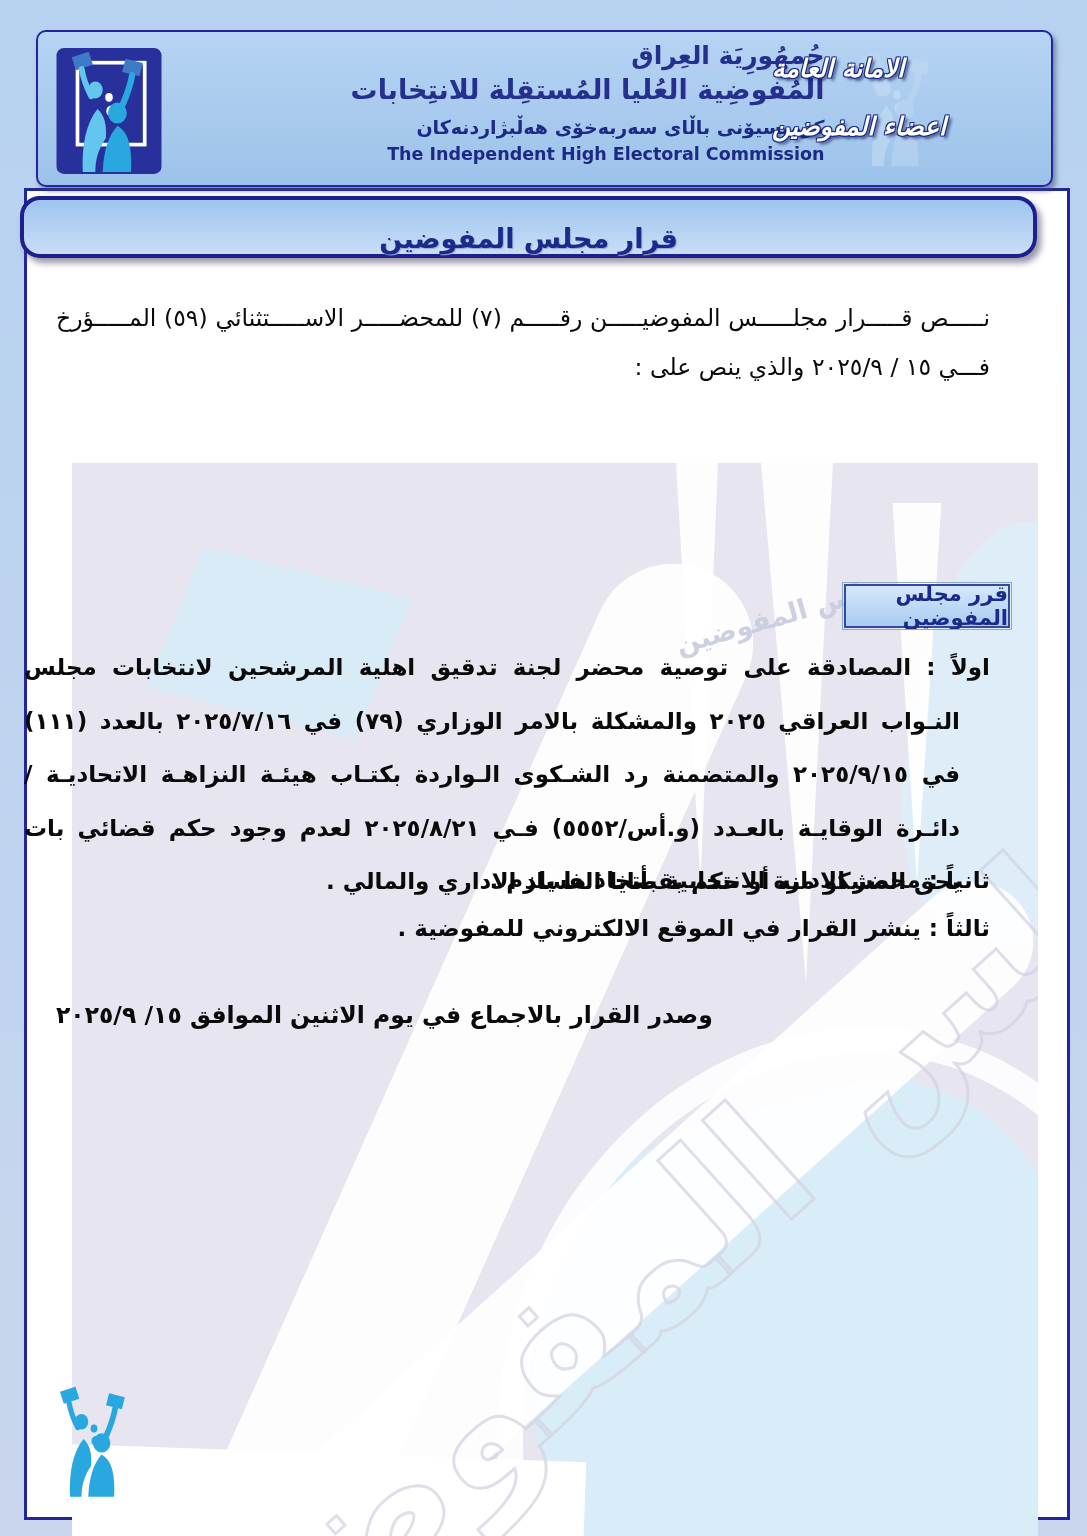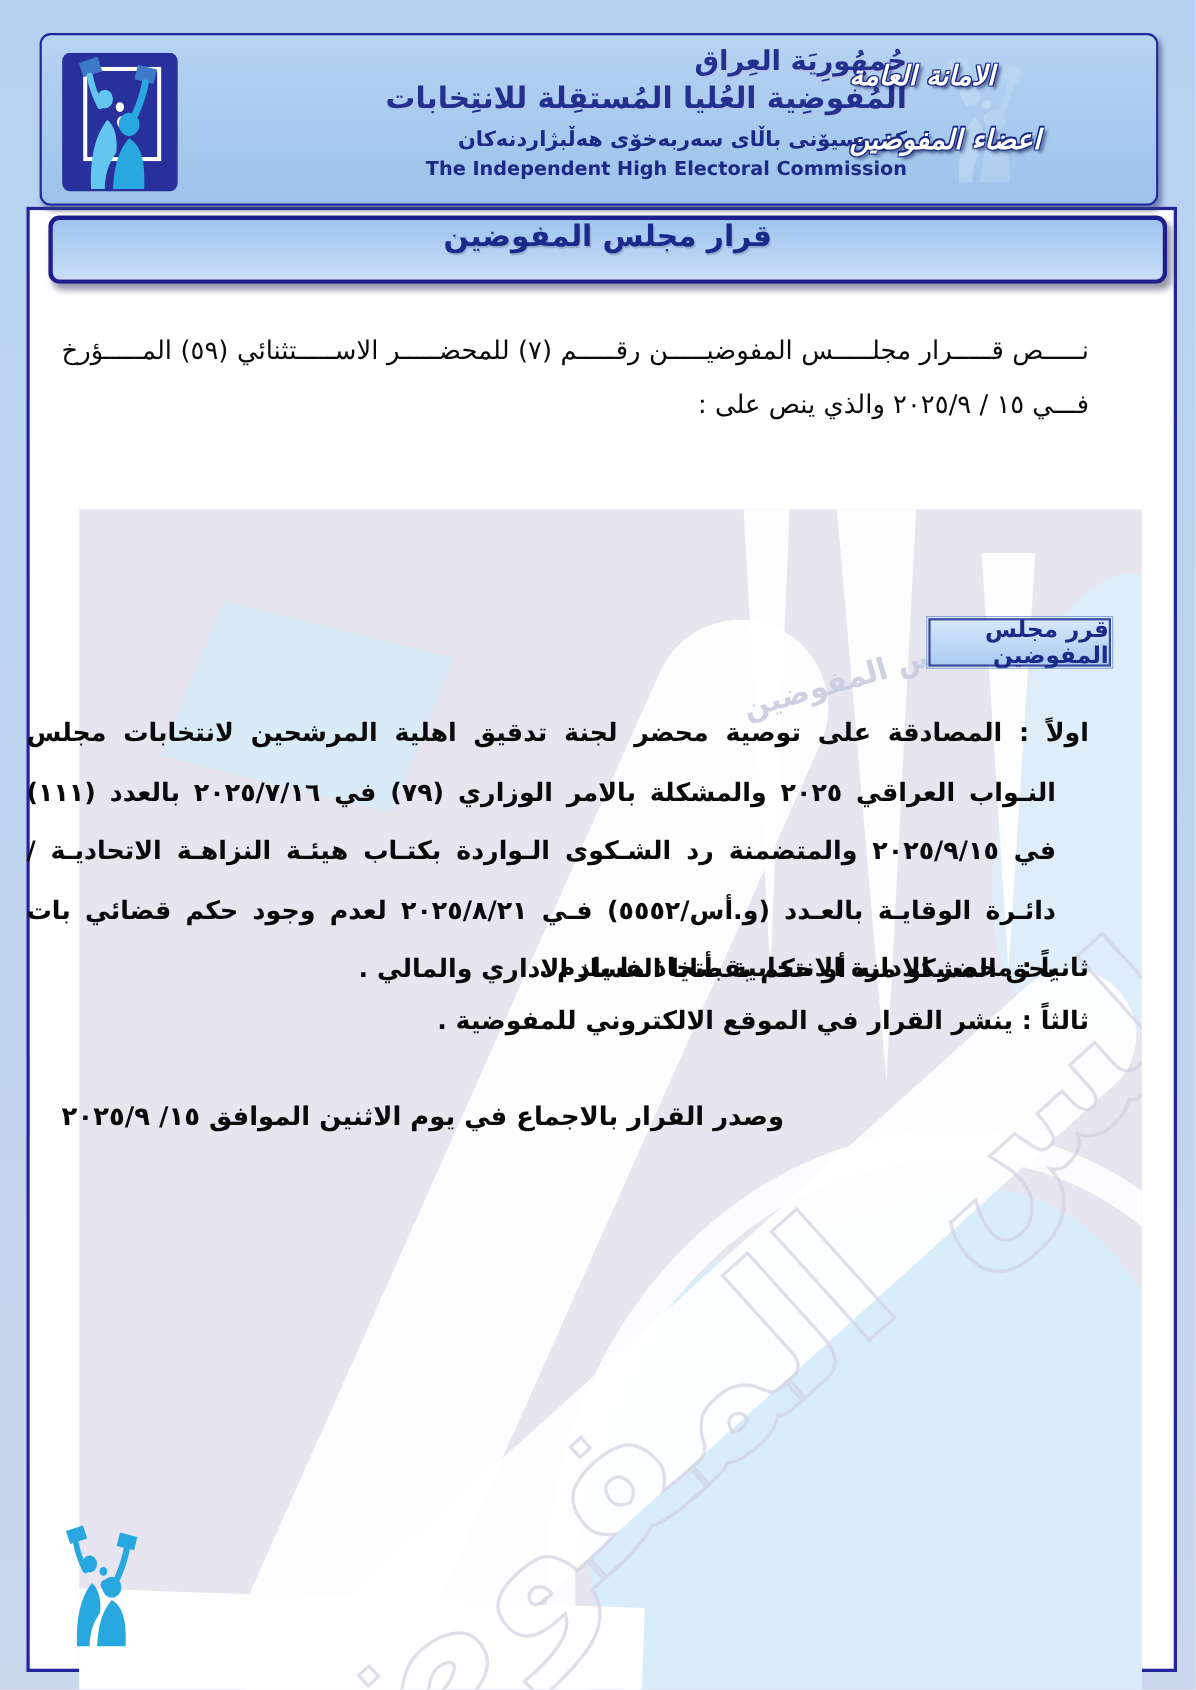--- a/index.html
+++ b/index.html
@@ -64,35 +64,35 @@
   }
   .hr-fig{position:absolute;right:60px;top:-6px;opacity:.45;}
   .secretariat{
     position:relative;font-size:25px;font-weight:bold;color:#ffffff;line-height:30px;
     text-shadow:-1px -1px 0 #1c2a86,1px -1px 0 #1c2a86,-1px 1px 0 #1c2a86,1px 1px 0 #1c2a86,3px 3px 3px rgba(20,30,90,.65);
   }
   .secretariat.l2{margin-top:28px;}
 
   
   .title-bar{
-    position:absolute;left:44px;top:196px;width:1017px;height:62px;
-    box-sizing:border-box;border:4px solid #1e1e8c;border-radius:10px;
+    position:absolute;left:20px;top:196px;width:1017px;height:62px;
+    box-sizing:border-box;border:4px solid #1e1e8c;border-radius:20px;
     background:linear-gradient(#9ec5ef,#c9ddf7);
     box-shadow:4px 5px 6px rgba(80,80,110,.6);
-    display:flex;align-items:flex-start;justify-content:center;
+    display:flex;align-items:flex-end;justify-content:center;
   }
   .title-text{font-size:27px;font-weight:bold;color:#1b2a8a;text-shadow:1px 1px 1px #93a7cc;}
 
   
   .para{position:absolute;direction:rtl;color:#0a0a0a;text-align:justify;}
   .intro{top:294px;right:97px;width:934px;font-size:23.5px;line-height:49px;}
   .discussion{top:448px;right:97px;width:934px;font-size:23px;line-height:50px;text-indent:26px;}
   .discussion b{font-weight:bold;}
   .badge{
-    position:absolute;top:562px;right:77px;width:166px;height:44px;box-sizing:border-box;
+    position:absolute;top:584px;right:77px;width:166px;height:44px;box-sizing:border-box;
     border:2px solid #34499f;outline:1px solid #88a8d8;outline-offset:1px;
     background:linear-gradient(#d6e7fa,#a8ccf1);
     display:flex;align-items:center;justify-content:center;
     font-size:21px;font-weight:bold;color:#1b2a8a;direction:rtl;
   }
   .decision{font-weight:bold;font-size:23px;line-height:53.5px;padding-right:30px;text-indent:-30px;}
   .d1{top:641px;right:97px;width:936px;}
   .d2{top:854px;right:97px;width:936px;}
   .d3{top:902px;right:97px;width:936px;}
   .closing{top:990px;right:97px;width:934px;font-size:23.5px;font-weight:bold;text-align:left;line-height:50px;}

